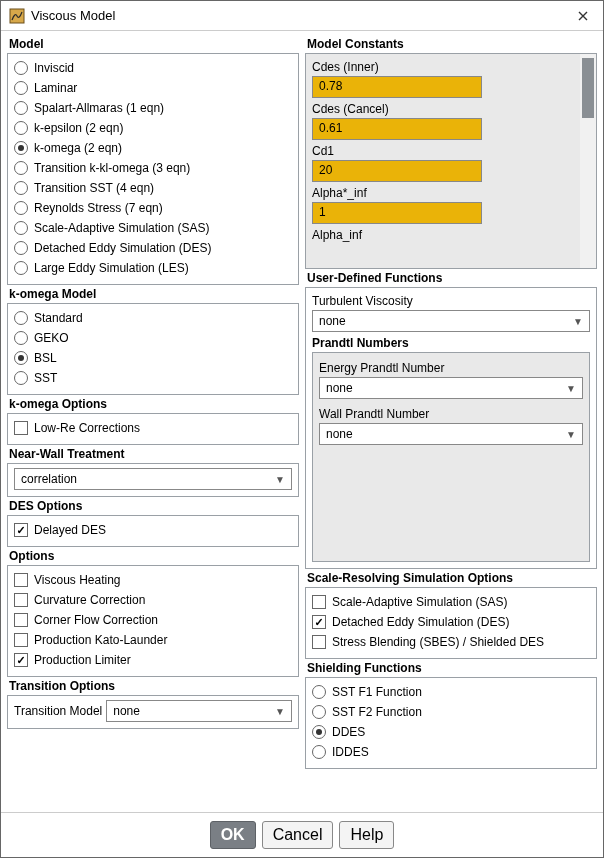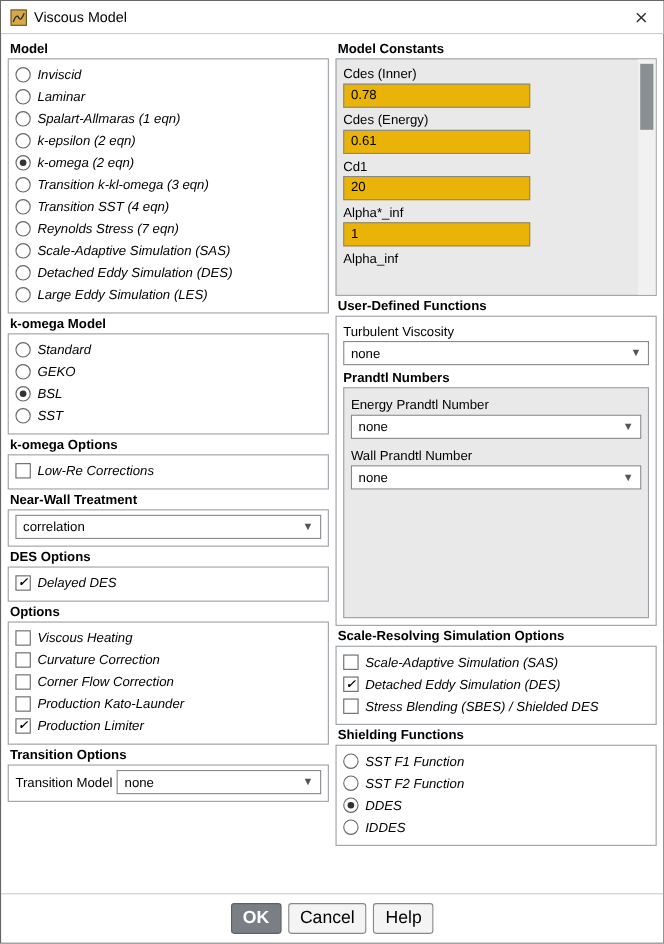--- a/index.html
+++ b/index.html
@@ -95,21 +95,20 @@
     background: #8a8f94;
   }
 
   .radio-row, .check-row {
     display: flex;
     align-items: center;
     gap: 6px;
     padding: 2px 0;
     font-size: 12px;
     line-height: 16px;
-    font-style: italic;
   }
   .radio {
     width: 14px; height: 14px;
     border-radius: 50%;
     border: 1px solid #666;
     background: #fff;
     display: inline-flex;
     align-items: center;
     justify-content: center;
     flex-shrink: 0;
@@ -367,21 +366,21 @@
 
     </div>
 
     <div class="col col-right">
 
       <div class="section-title">Model Constants</div>
       <div class="panel-scroll">
         <div class="panel-scroll-inner" id="model-constants-inner">
             <div class="field-label">Cdes (Inner)</div>
             <div class="text-input">0.78</div>
-            <div class="field-label">Cdes (Energy)</div>
+            <div class="field-label">Cdes (Cancel)</div>
             <div class="text-input">0.61</div>
             <div class="field-label">Cd1</div>
             <div class="text-input">20</div>
             <div class="field-label">Alpha*_inf</div>
             <div class="text-input">1</div>
             <div class="field-label">Alpha_inf</div>
           </div>
         <div class="scrollbar">
           <div class="thumb"></div>
         </div>

